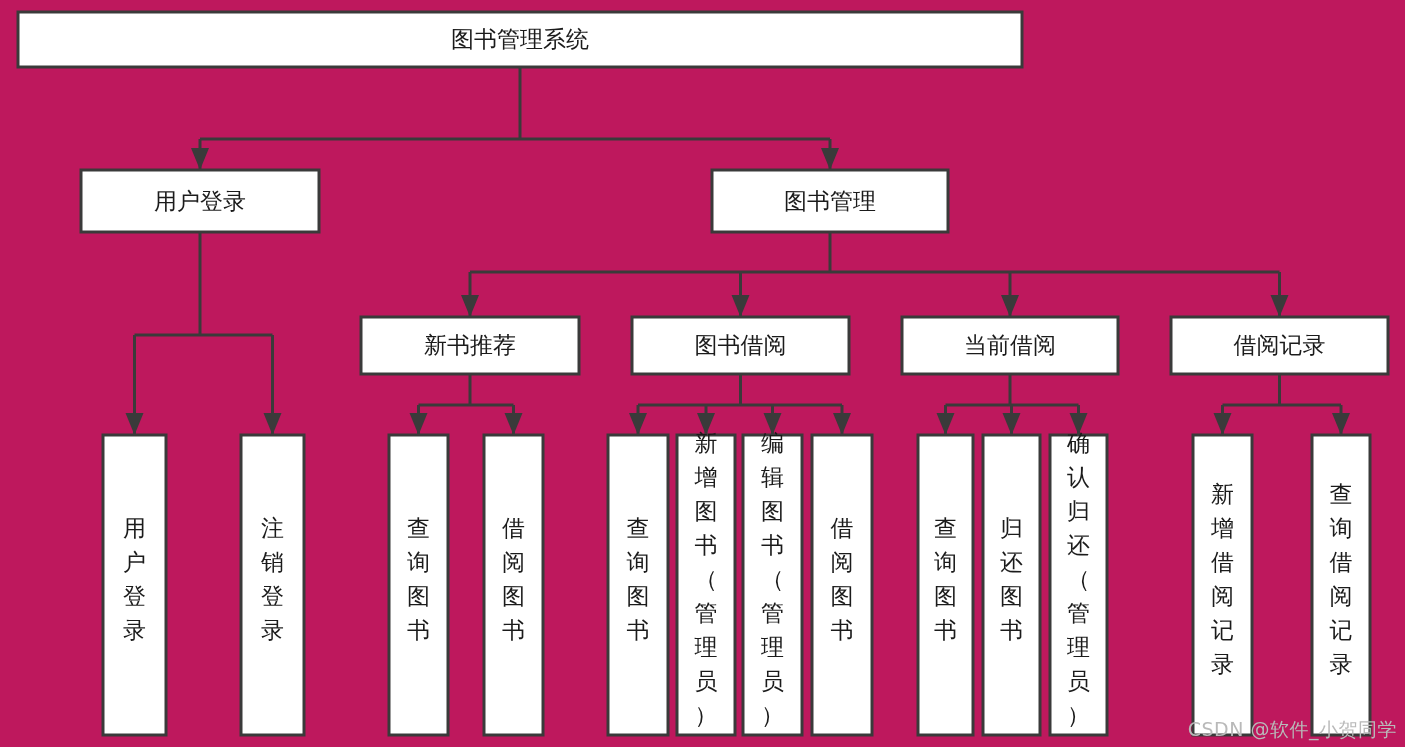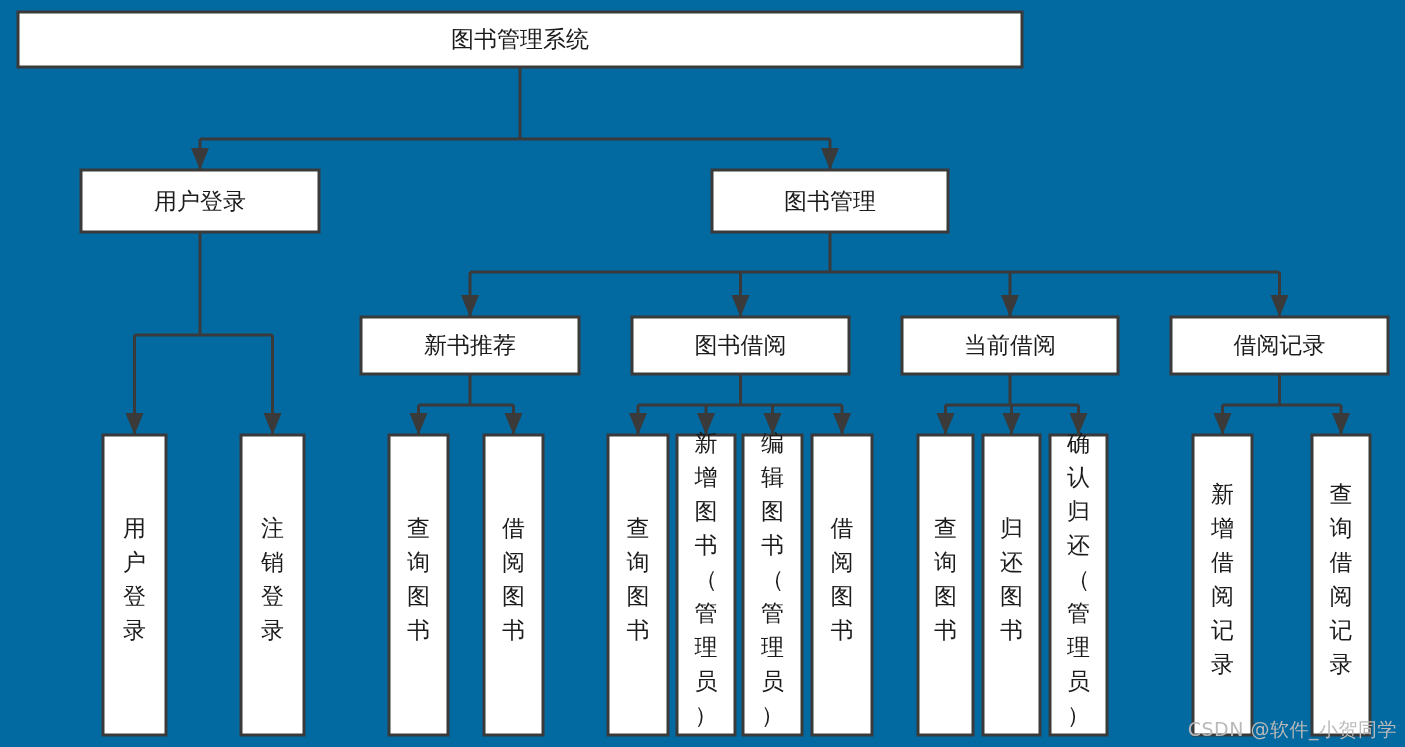--- a/index.html
+++ b/index.html
@@ -7,21 +7,21 @@
     padding: 0;
     background: #ffffff;
   }
   body {
     font-family: "DejaVu Sans", "Liberation Sans", sans-serif;
   }
   #diagram-root {
     position: relative;
     width: 1405px;
     height: 747px;
-    background: #0369a1;
+    background: #be185d;
     overflow: hidden;
   }
   svg#flow {
     position: absolute;
     left: 0;
     top: 0;
     width: 1405px;
     height: 747px;
   }
   .node-rect {

